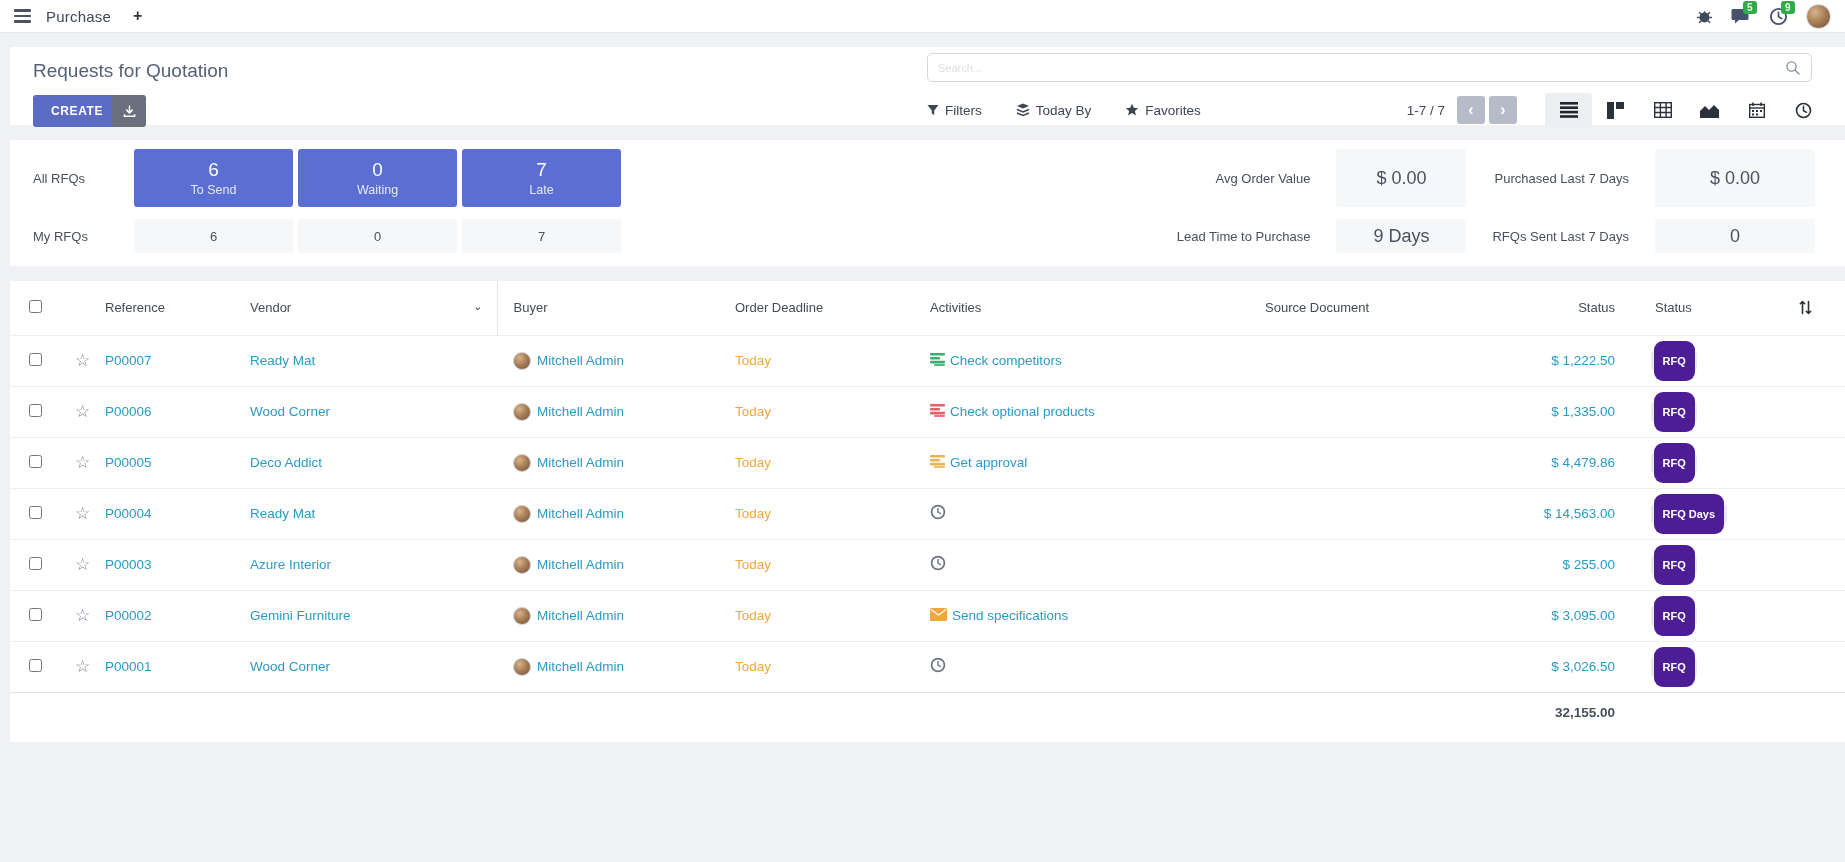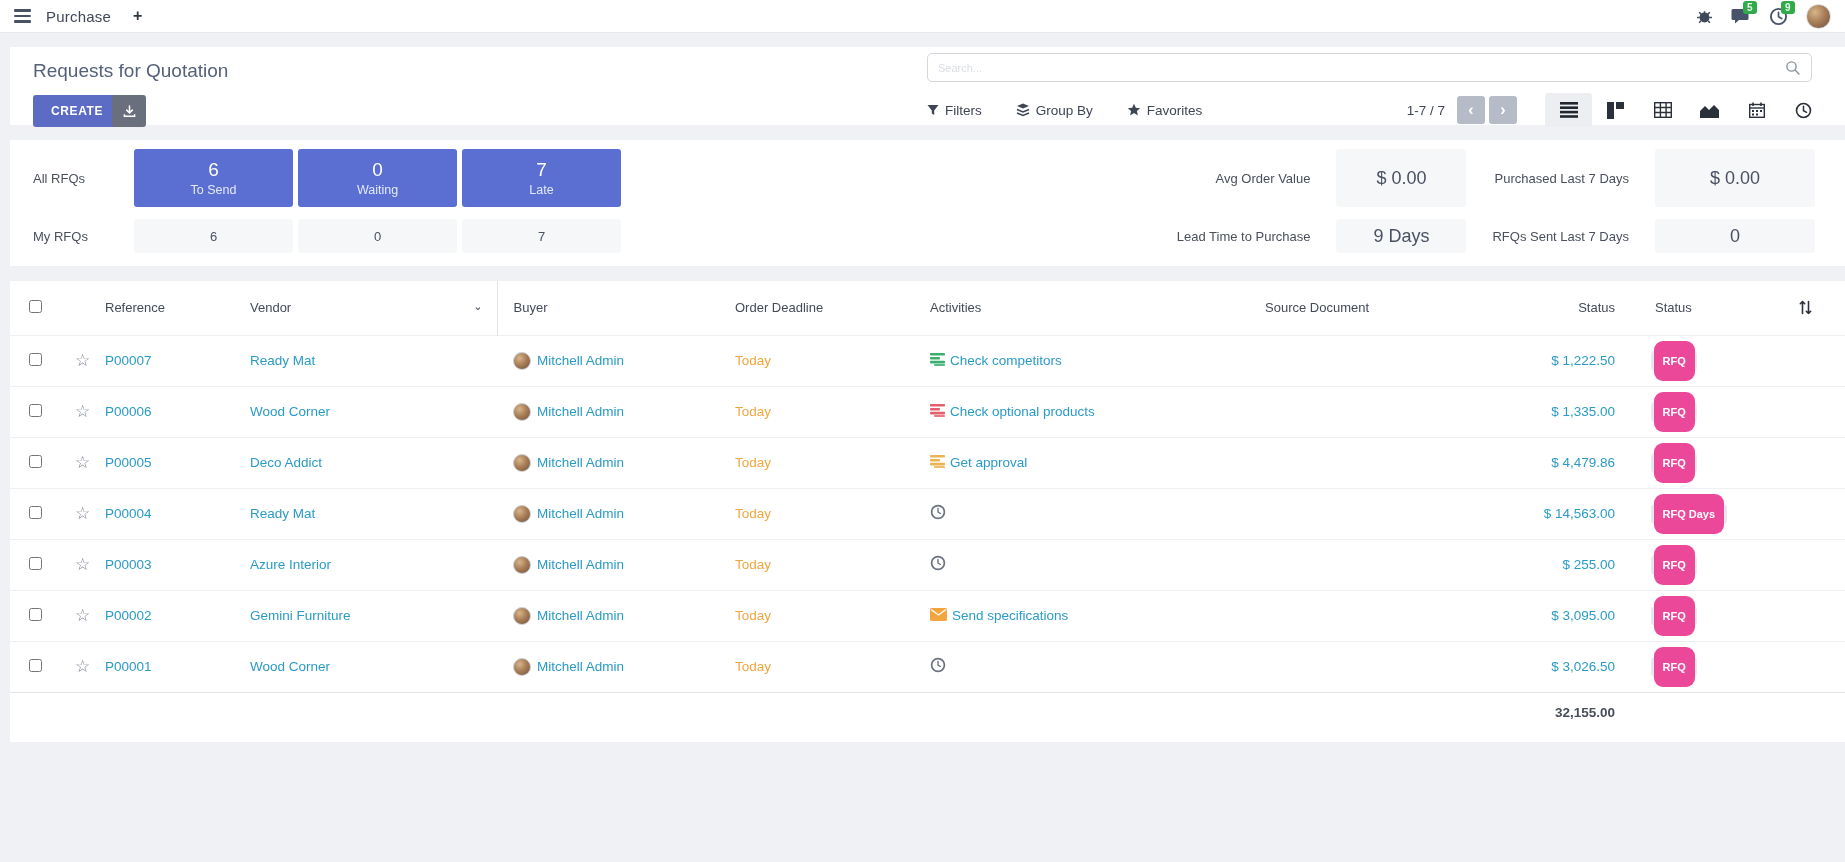--- a/index.html
+++ b/index.html
@@ -119,21 +119,21 @@
   .deadline { color:#f0a63f;margin-top:29px; }
   .buyer-cell { display:flex; align-items:center; gap:6px; }
   .buyer-avatar {
     width:18px; height:18px; border-radius:50%;
     background:radial-gradient(circle at 35% 32%, #d8b48a 0%, #a97f58 45%, #6e4f38 100%);
     border:1px solid #cfd3d9; flex:0 0 auto;
   }
   .activity-cell { display:flex; align-items:center; gap:5px; }
   .badge-wrap { background:#e7e9ed; border-radius:4px; padding:2.5px; display:inline-block; }
   .badge {
-    background:#ec4899; color:#fff; font-size:11px; font-weight:700;
+    background:#4c1d95; color:#fff; font-size:11px; font-weight:700;
     border-radius:9px; padding:14px 9px; white-space:nowrap;
   }
   tfoot tr { border-top:1px solid #e0e3e8; }
   tfoot td { height:40px; }
   .footer-total { font-weight:700; color:#474e5a; font-size:13.5px; }
   .icon-btn { background:none; border:none; cursor:pointer; padding:0; display:flex; align-items:center; }
 </style>
 </head>
 <body>
 
@@ -195,21 +195,21 @@
           <path d="M0.5 1h11L7.2 6.4V11L4.8 9.6V6.4Z" fill="#3e4654"></path>
         </svg>
       <span>Filters</span>
     </div>
     <div class="cp-menu">
       <svg width="14" height="14" viewBox="0 0 14 14">
           <path d="M7 0.5 13 3 7 5.5 1 3Z" fill="#3e4654"></path>
           <path d="M1 6.5 7 9l6-2.5" fill="none" stroke="#3e4654" stroke-width="1.5"></path>
           <path d="M1 10 7 12.5 13 10" fill="none" stroke="#3e4654" stroke-width="1.5"></path>
         </svg>
-      <span>Group By</span>
+      <span>Today By</span>
     </div>
     <div class="cp-menu">
       <svg width="14" height="14" viewBox="0 0 14 14">
           <path d="M7 0.8 8.8 4.8 13.2 5.2 9.9 8.1 10.9 12.4 7 10.1 3.1 12.4 4.1 8.1 0.8 5.2 5.2 4.8Z" fill="#3e4654"></path>
         </svg>
       <span>Favorites</span>
     </div>
 
     <div class="pager">
       <span class="pager-text">1-7 / 7</span>

